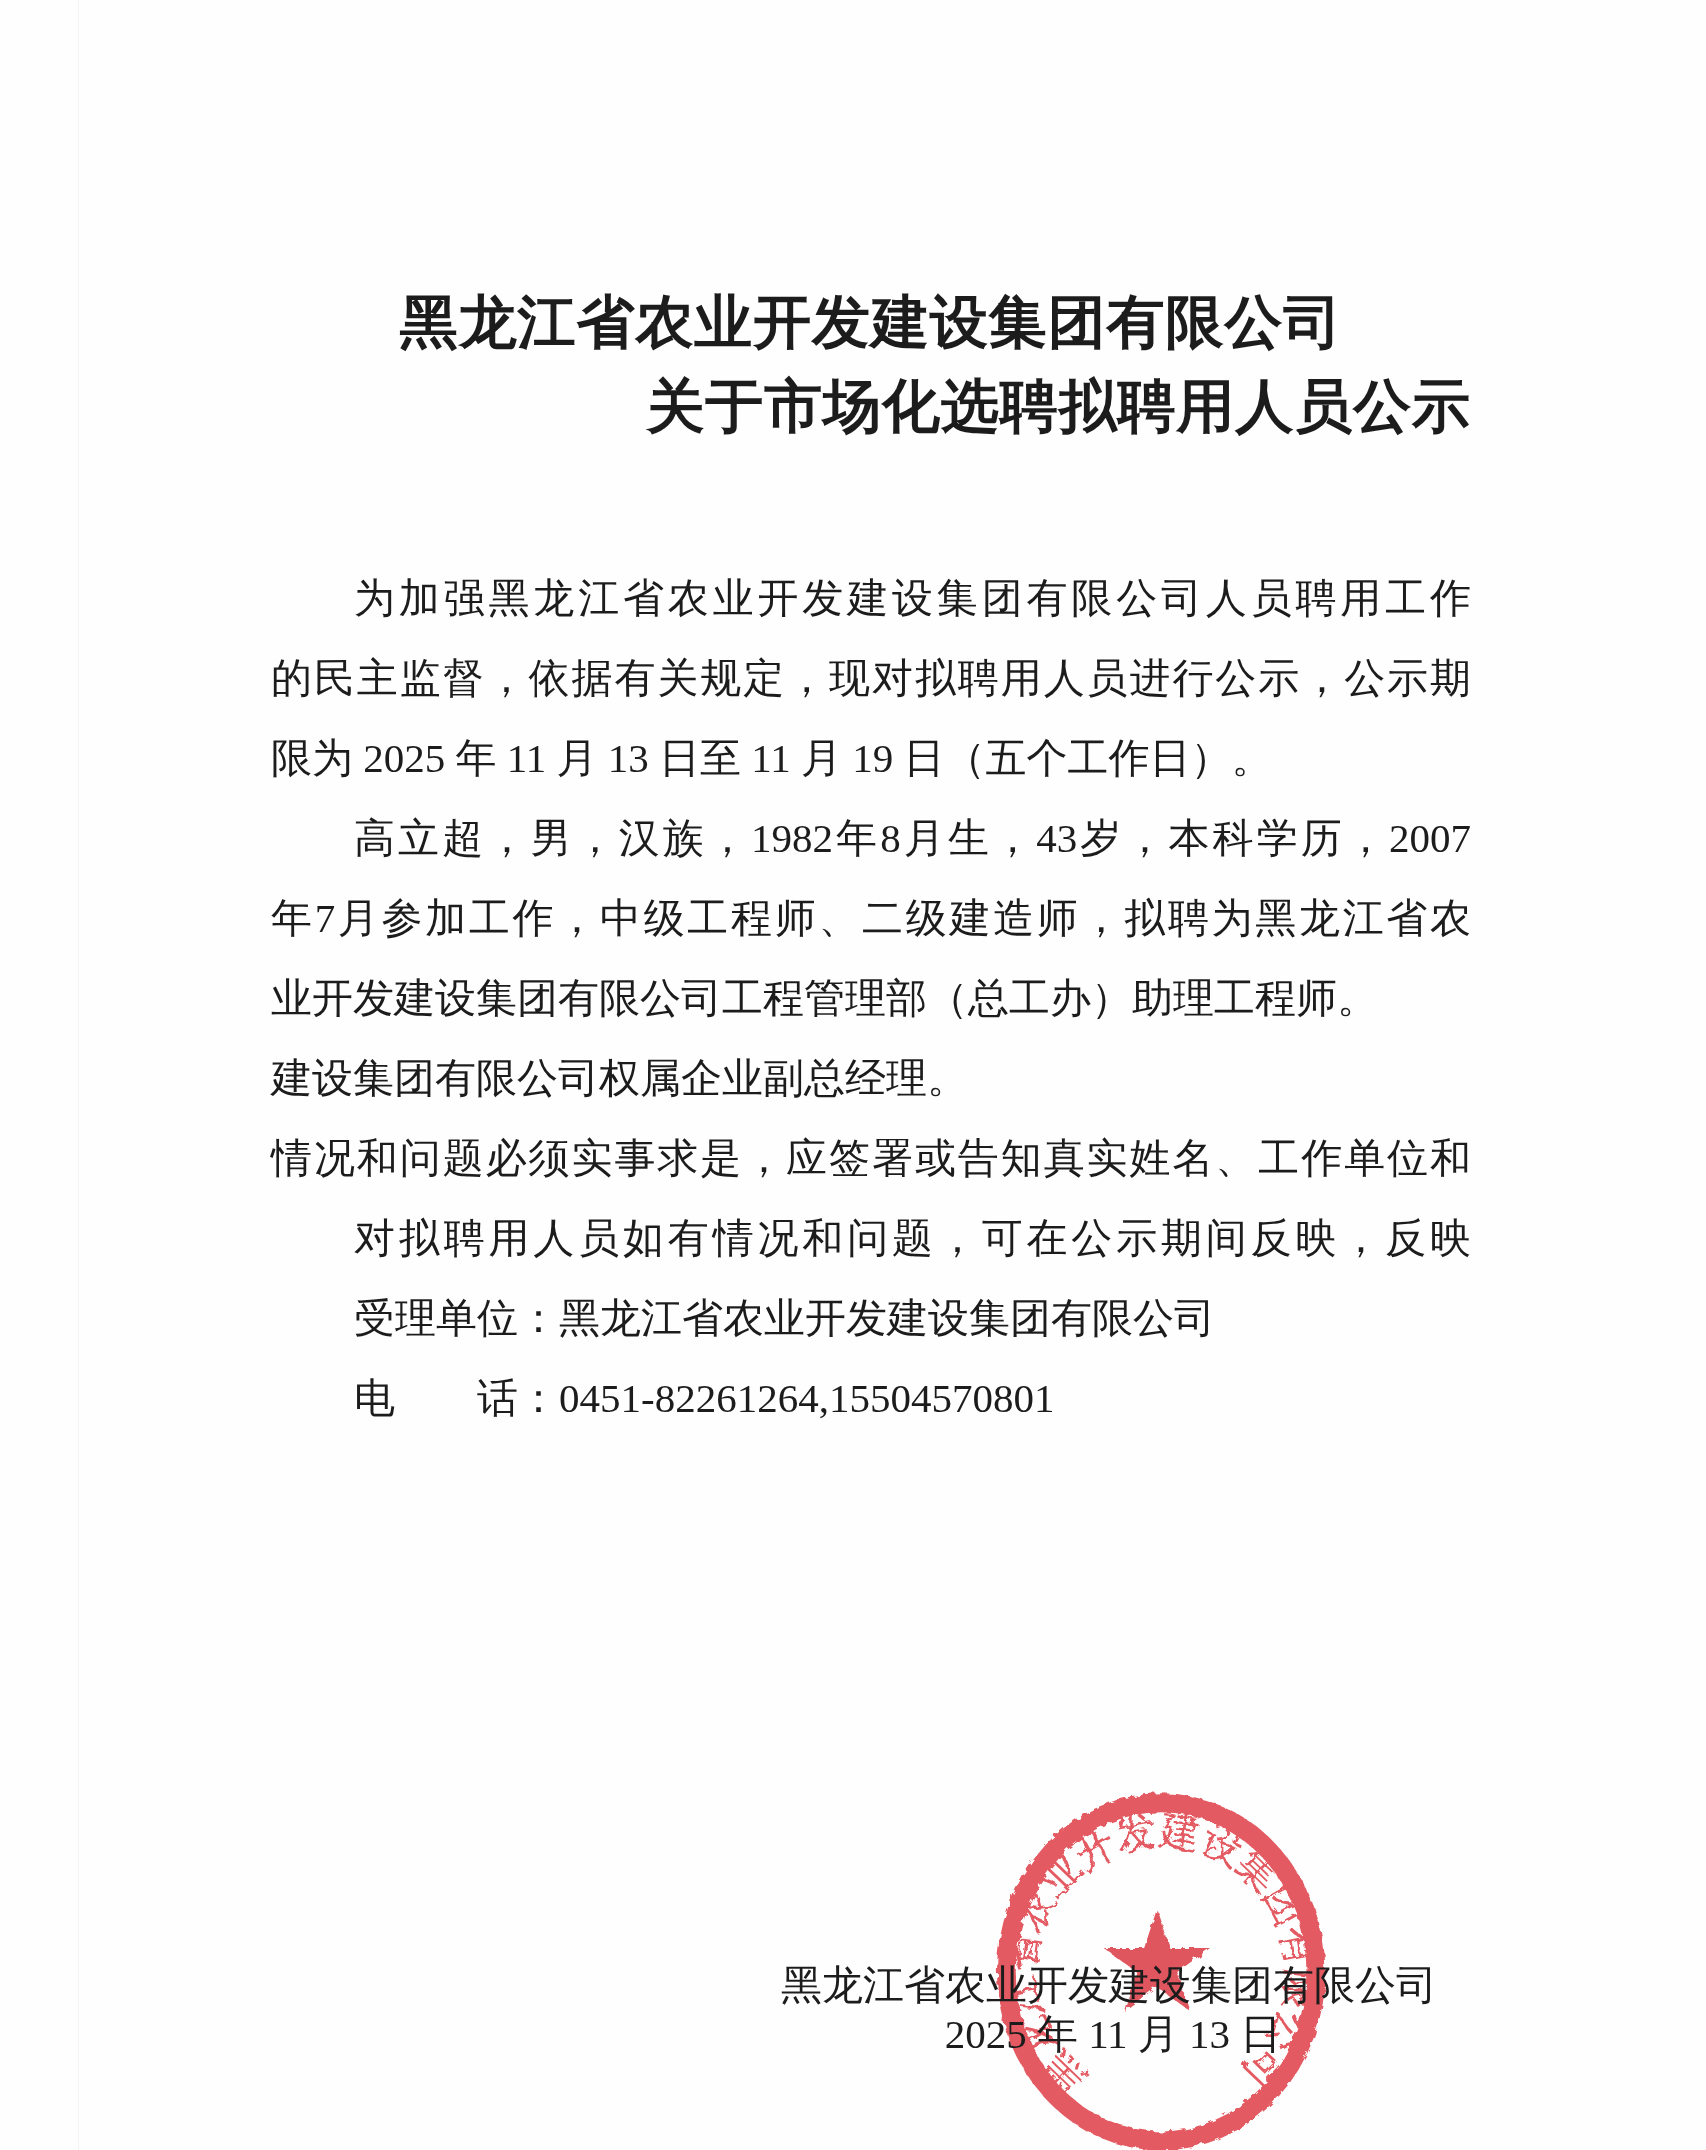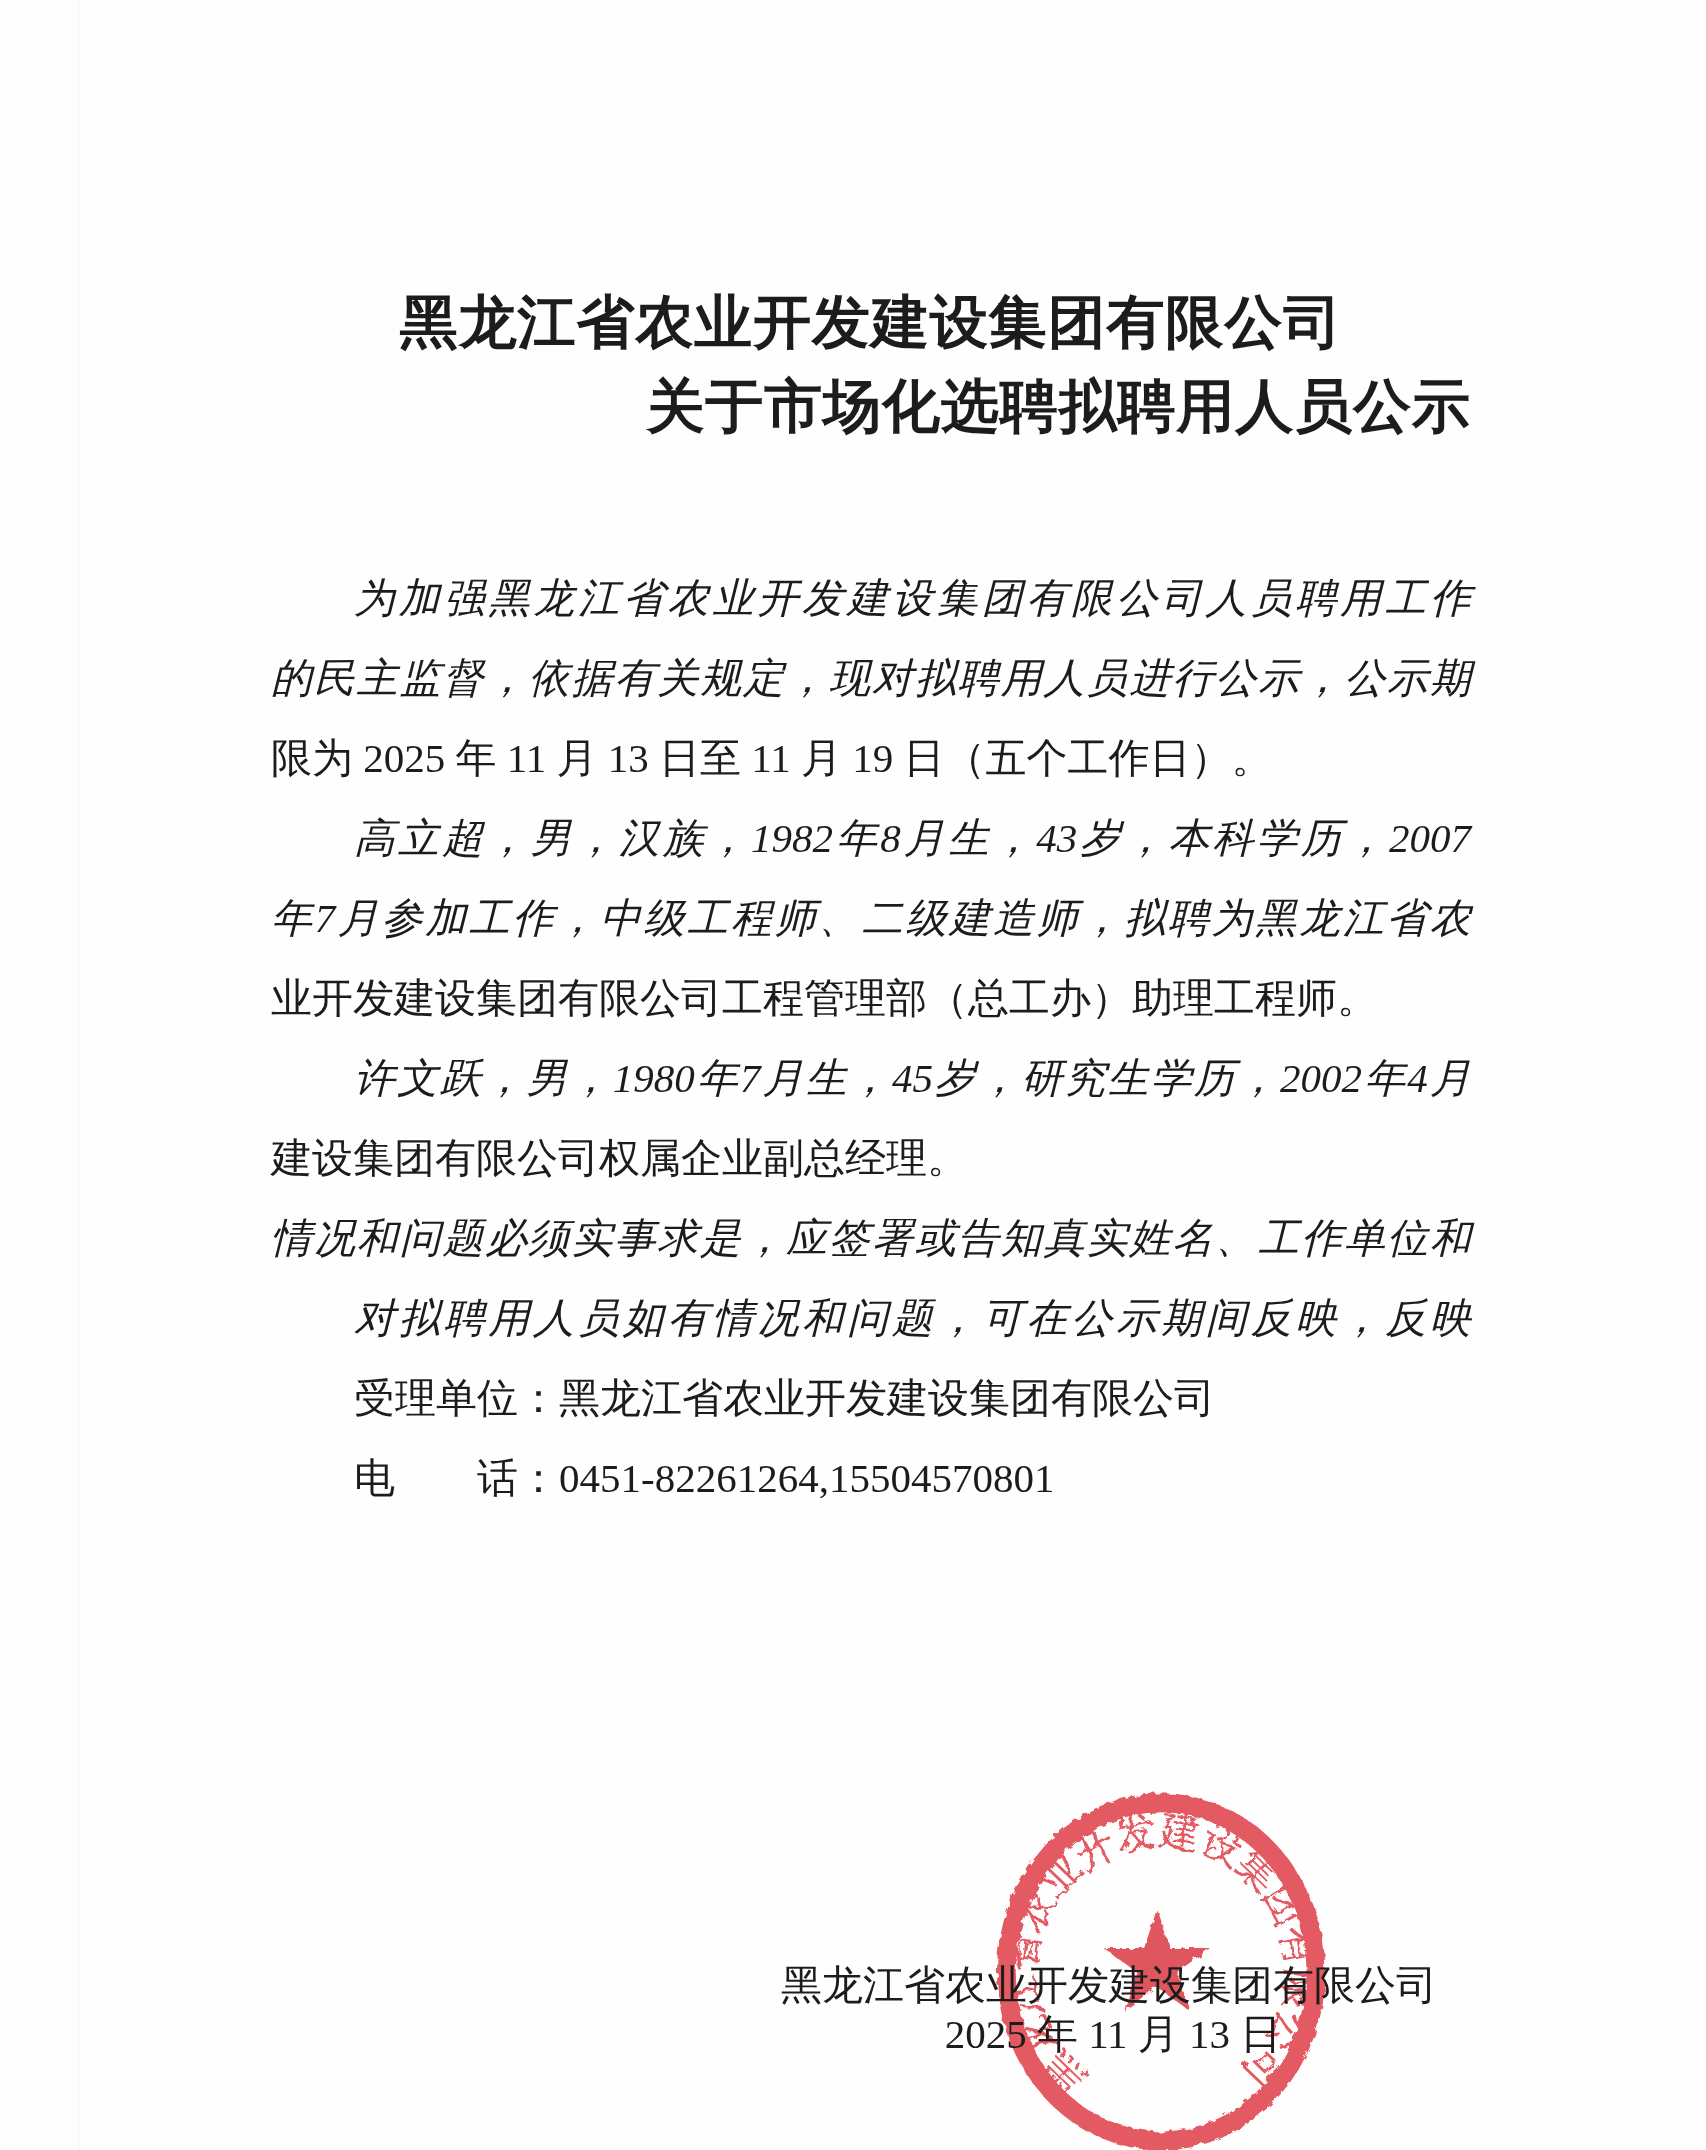--- a/index.html
+++ b/index.html
@@ -44,21 +44,20 @@
     font-size: 41px;
     letter-spacing: 0;
     white-space: nowrap;
     overflow: visible;
   }
   .line.indent { text-indent: 83px; }
   .line.full {
     white-space: normal;
     text-align: justify;
     text-align-last: justify;
-    font-style: italic;
   }
   .sig {
     position: absolute;
     transform: translateX(-50%);
     font-size: 41px;
     line-height: 80px;
     height: 80px;
     white-space: nowrap;
     z-index: 2;
   }
@@ -104,21 +103,20 @@
   <div class="title-line l1">黑龙江省农业开发建设集团有限公司</div>
   <div class="title-line l2">关于市场化选聘拟聘用人员公示</div>
 
   <div class="body-block">
     <div class="line indent full">为加强黑龙江省农业开发建设集团有限公司人员聘用工作</div>
     <div class="line full">的民主监督，依据有关规定，现对拟聘用人员进行公示，公示期</div>
     <div class="line">限为 2025 年 11 月 13 日至 11 月 19 日（五个工作日）。</div>
     <div class="line indent full">高立超，男，汉族，1982年8月生，43岁，本科学历，2007</div>
     <div class="line full">年7月参加工作，中级工程师、二级建造师，拟聘为黑龙江省农</div>
     <div class="line">业开发建设集团有限公司工程管理部（总工办）助理工程师。</div>
-    <div class="line indent full">许文跃，男，1980年7月生，45岁，研究生学历，2002年4月</div>
     <div class="line">建设集团有限公司权属企业副总经理。</div>
     <div class="line full">情况和问题必须实事求是，应签署或告知真实姓名、工作单位和</div>
     <div class="line indent full">对拟聘用人员如有情况和问题，可在公示期间反映，反映</div>
     <div class="line indent">受理单位：黑龙江省农业开发建设集团有限公司</div>
     <div class="line indent">电　　话：0451-82261264,15504570801</div>
   </div>
 
   <div class="sig company">黑龙江省农业开发建设集团有限公司</div>
   <div class="sig date">2025 年 11 月 13 日</div>
 

